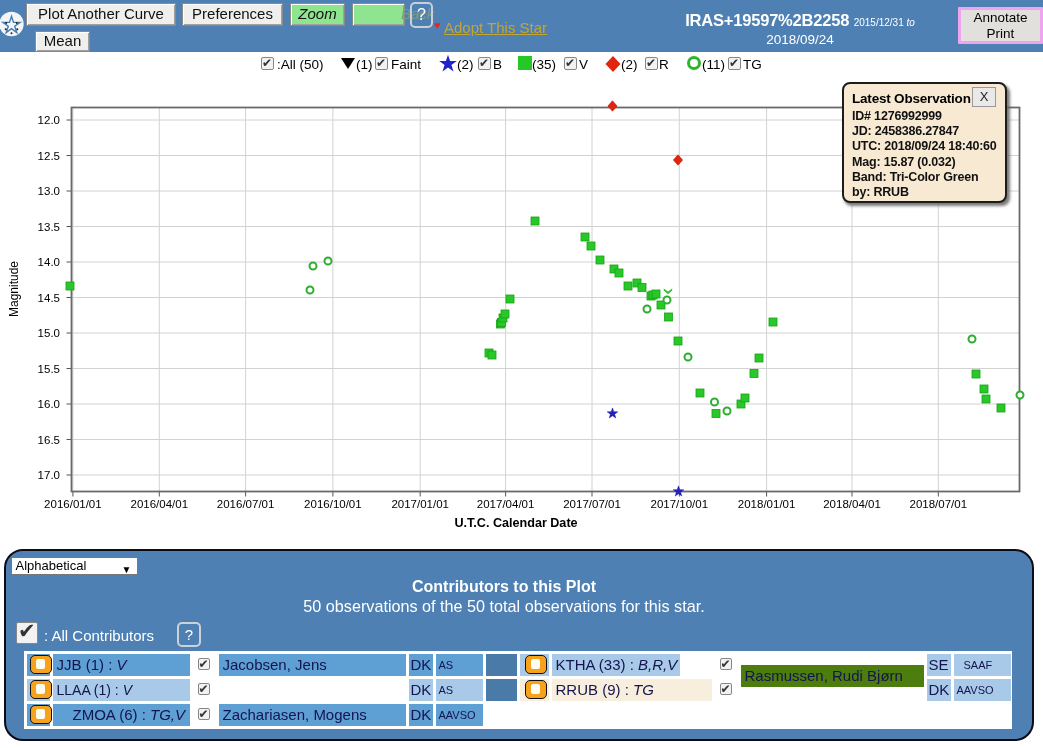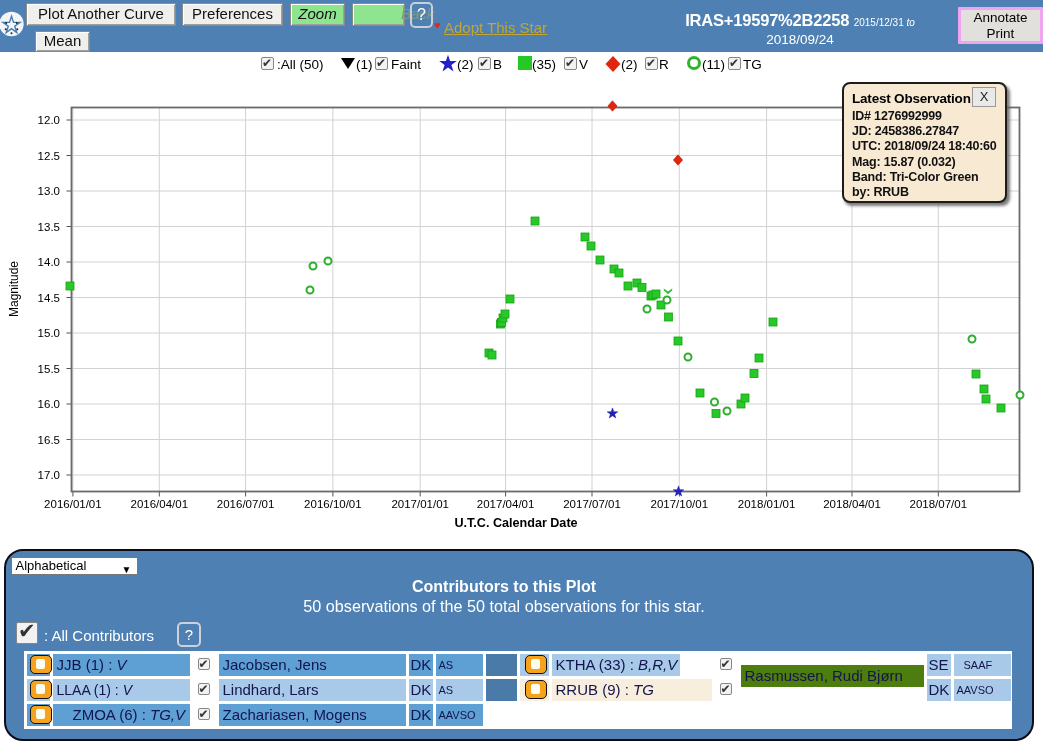--- a/index.html
+++ b/index.html
@@ -222,21 +222,20 @@
 <div class="cb" style="left:713.5px;top:106.5px;width:12px;height:12px;"></div>
 <div class="abs" style="left:920.5px;top:102.5px;width:24px;height:22px;background:#a8c9e8;font-size:15px;color:#14144e;line-height:22px;padding-left:2px;white-space:nowrap;">SE</div>
 <div class="abs" style="left:947.5px;top:102.5px;width:57px;height:22px;background:#a8c9e8;font-size:11px;color:#14144e;line-height:22px;padding-left:10px;white-space:nowrap;">SAAF</div>
 <div class="abs" style="left:20.5px;top:127.5px;width:23px;height:22px;background:#a8c9e8;font-size:15px;color:#14144e;line-height:22px;padding-left:4px;white-space:nowrap;"></div>
 <div class="abs" style="left:23.5px;top:129.0px;width:22px;height:19px;background:#f6a21c;border:1.5px solid #111;border-radius:5px;">
       <div style="position:absolute;left:5px;top:3px;width:9px;height:10px;background:#fdfdf2;border-radius:2px;"></div>
     </div>
 <div class="abs" style="left:46.5px;top:127.5px;width:137px;height:22px;background:#a8c9e8;font-size:14px;color:#14144e;line-height:22px;padding-left:4px;white-space:nowrap;">LLAA (1) : <i>V</i></div>
 <div class="abs" style="left:186.5px;top:127.5px;width:23px;height:22px;background:#fff;font-size:15px;color:#14144e;line-height:22px;padding-left:4px;white-space:nowrap;"></div>
 <div class="cb" style="left:191.5px;top:131.5px;width:12px;height:12px;"></div>
-<div class="abs" style="left:212.5px;top:127.5px;width:187px;height:22px;background:#a8c9e8;font-size:15px;color:#14144e;line-height:22px;padding-left:4px;white-space:nowrap;">Lindhard, Lars</div>
 <div class="abs" style="left:402.5px;top:127.5px;width:24px;height:22px;background:#a8c9e8;font-size:15px;color:#14144e;line-height:22px;padding-left:2px;white-space:nowrap;">DK</div>
 <div class="abs" style="left:429.5px;top:127.5px;width:47px;height:22px;background:#a8c9e8;font-size:11px;color:#14144e;line-height:22px;padding-left:3px;white-space:nowrap;">AS</div>
 <div class="abs" style="left:479.5px;top:127.5px;width:31px;height:22px;background:#4a7ba8;font-size:15px;color:#14144e;line-height:22px;padding-left:4px;white-space:nowrap;"></div>
 <div class="abs" style="left:513.5px;top:127.5px;width:29px;height:22px;background:#f8eedd;font-size:15px;color:#14144e;line-height:22px;padding-left:4px;white-space:nowrap;"></div>
 <div class="abs" style="left:518.5px;top:129.0px;width:22px;height:19px;background:#f6a21c;border:1.5px solid #111;border-radius:5px;">
       <div style="position:absolute;left:5px;top:3px;width:9px;height:10px;background:#fdfdf2;border-radius:2px;"></div>
     </div>
 <div class="abs" style="left:545.5px;top:127.5px;width:160px;height:22px;background:#f8eedd;font-size:15px;color:#14144e;line-height:22px;padding-left:4px;white-space:nowrap;">RRUB (9) : <i>TG</i></div>
 <div class="abs" style="left:708.5px;top:127.5px;width:23px;height:22px;background:#fff;font-size:15px;color:#14144e;line-height:22px;padding-left:4px;white-space:nowrap;"></div>
 <div class="cb" style="left:713.5px;top:131.5px;width:12px;height:12px;"></div>

